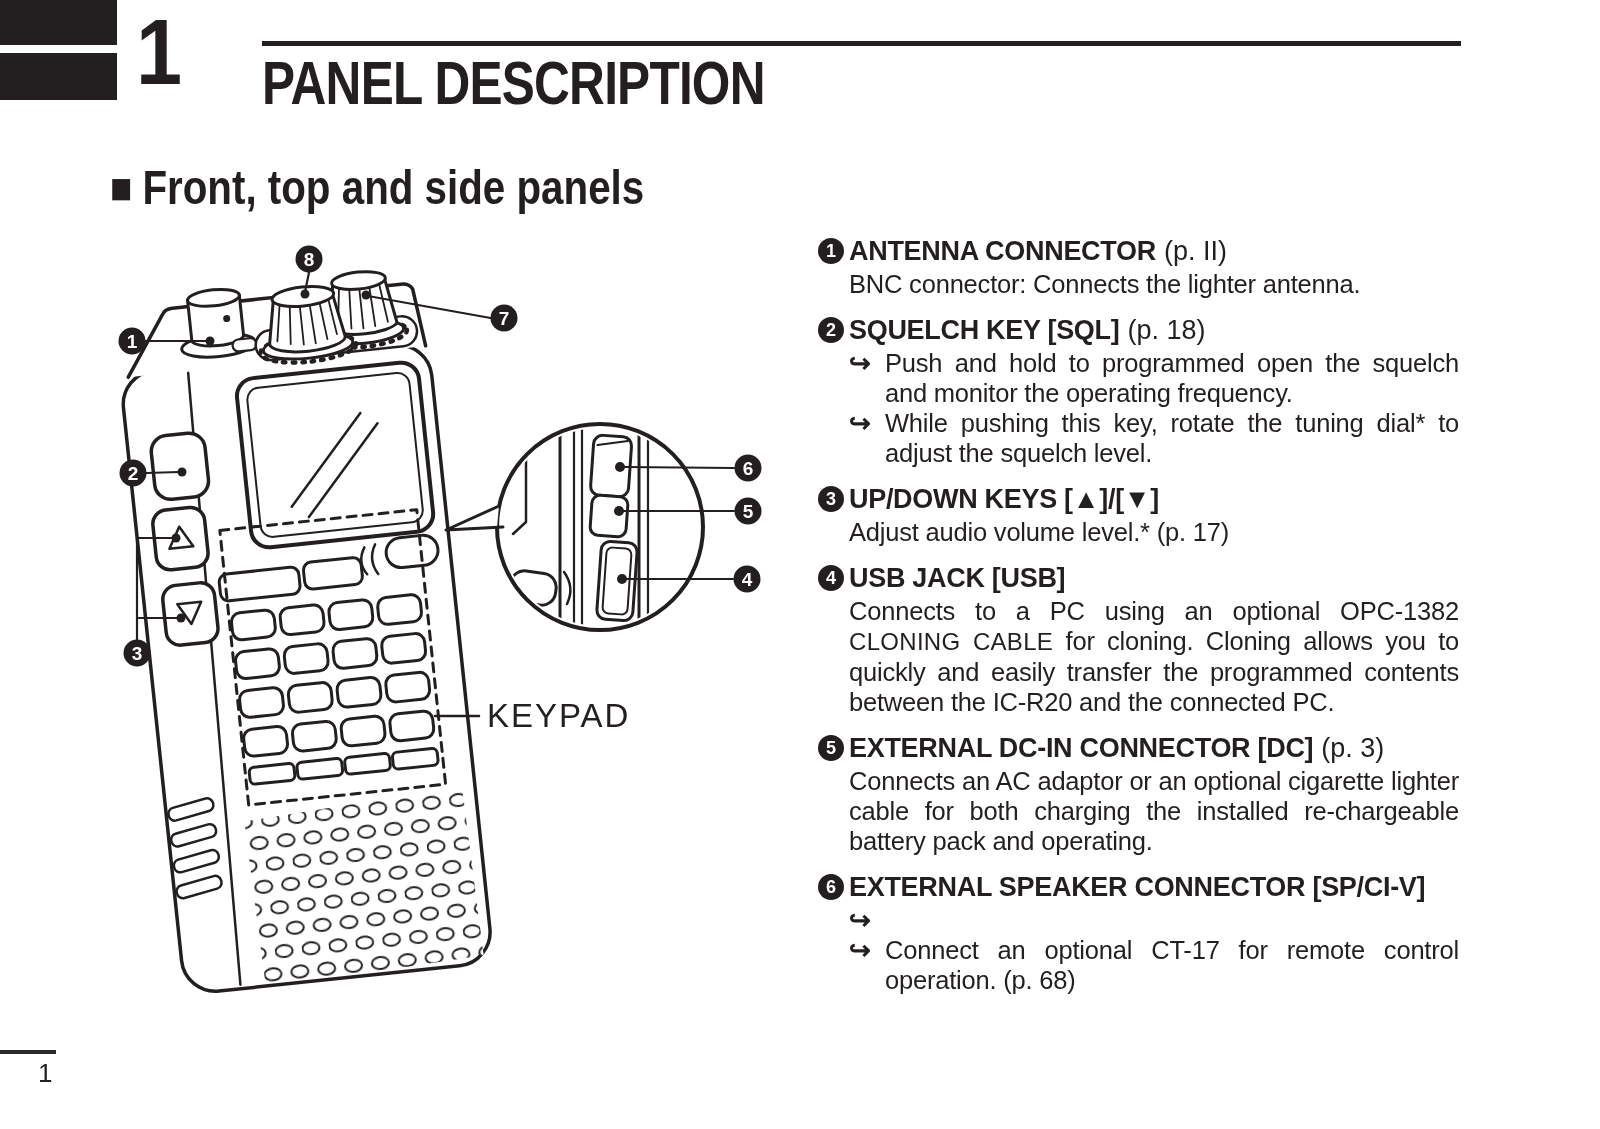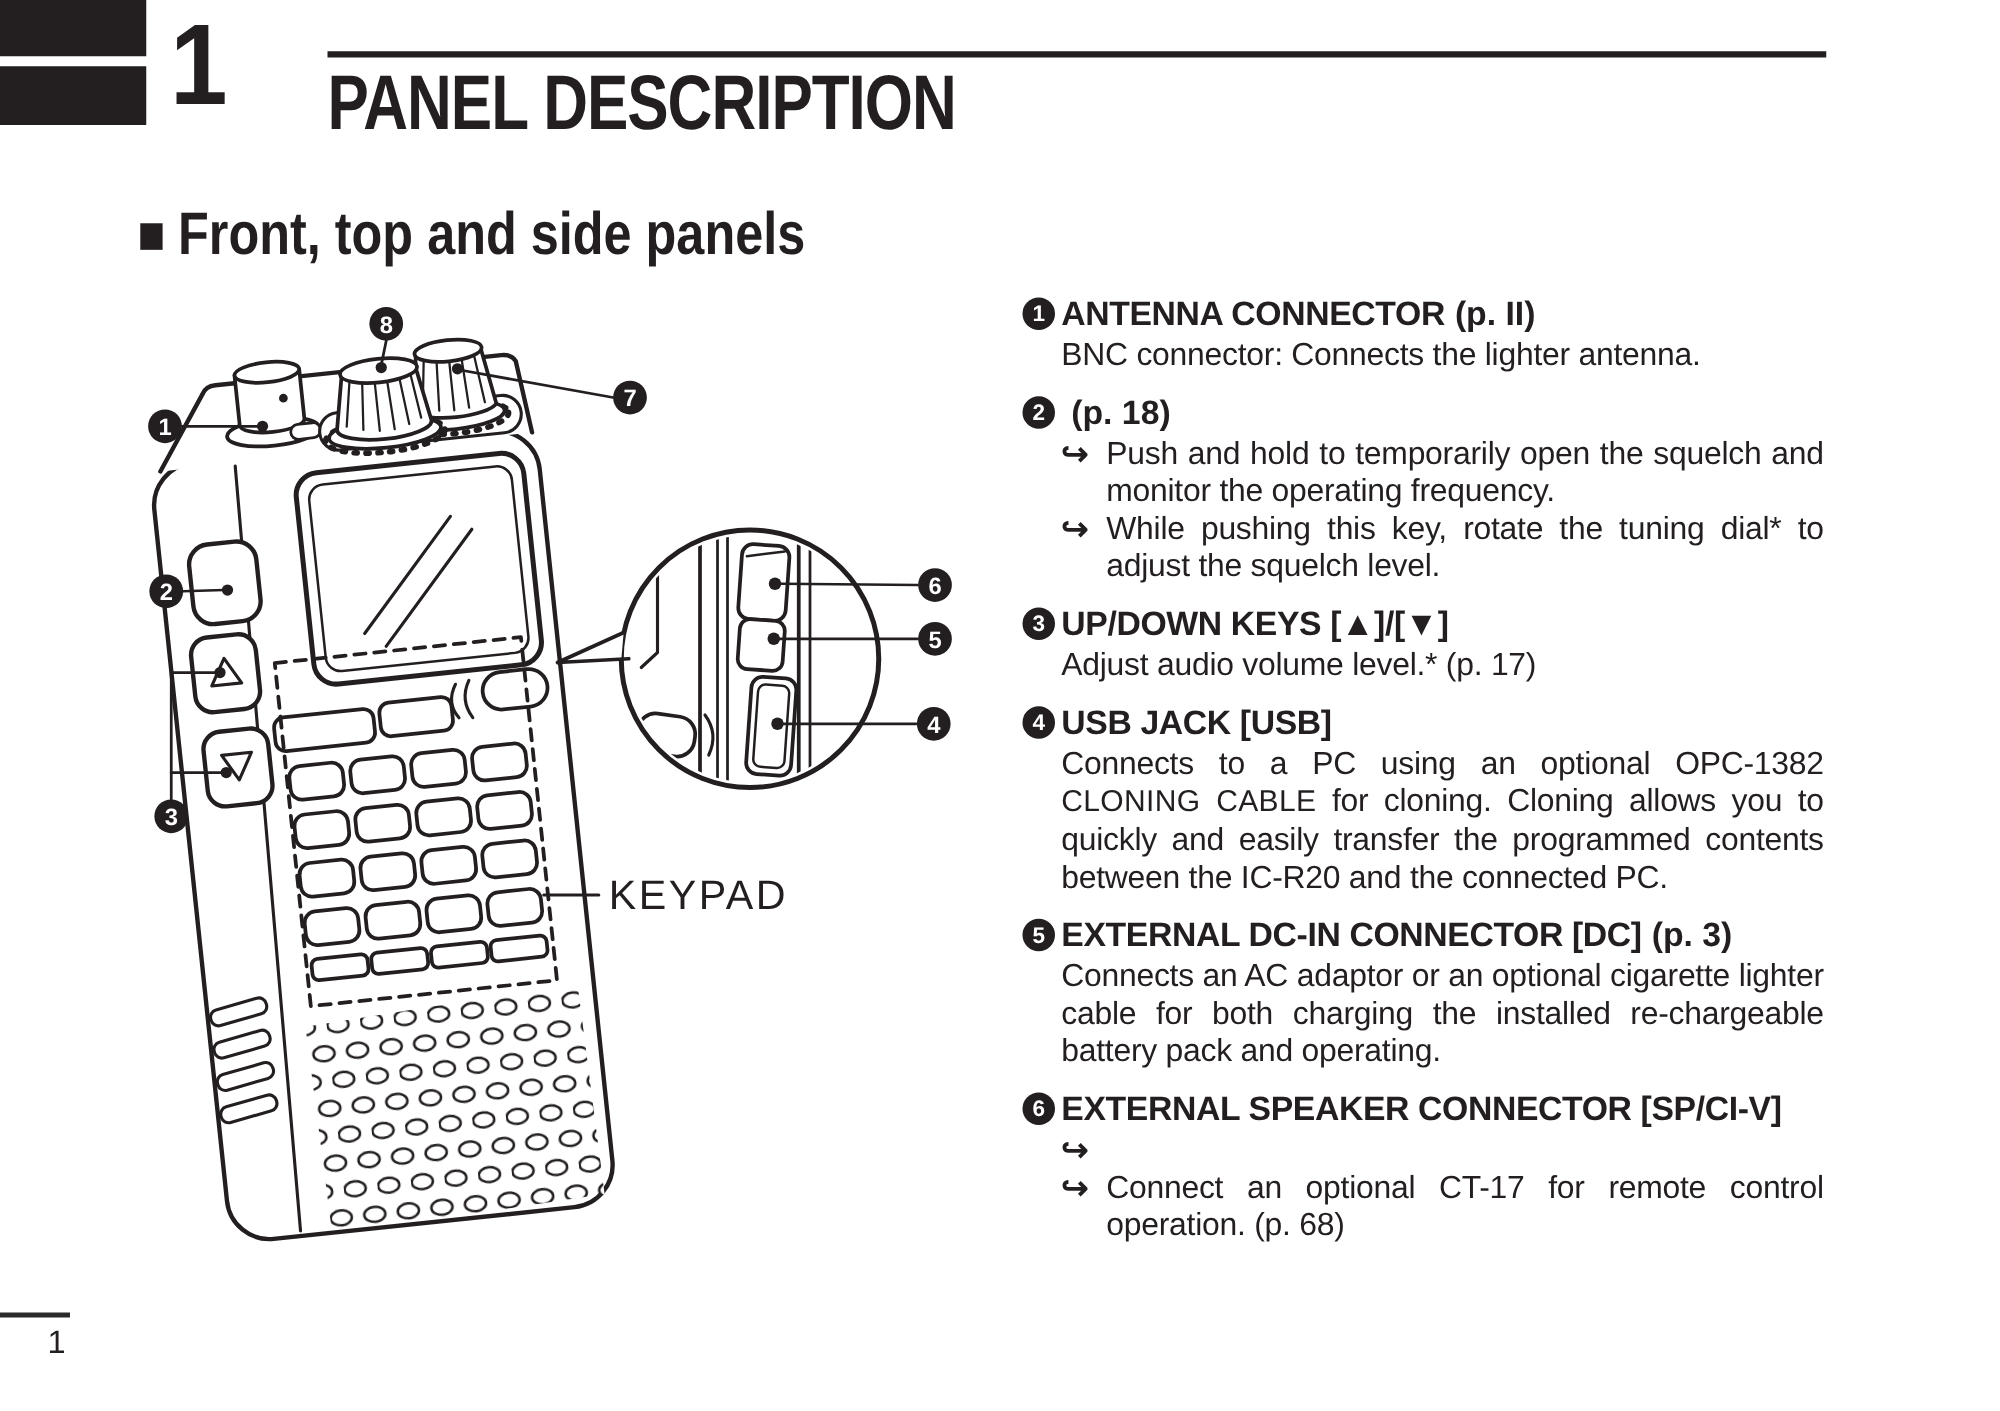--- a/index.html
+++ b/index.html
@@ -33,21 +33,21 @@
   .item{margin-bottom:16px;}
   .item-heading{
     display:flex;align-items:flex-start;font-size:27px;font-weight:bold;
     line-height:30px;margin-bottom:3px;white-space:nowrap;letter-spacing:-0.3px;
   }
   .num-badge{
     flex:none;width:26px;height:26px;border-radius:50%;background:#231f20;color:#fff;
     font-size:18px;font-weight:bold;display:inline-flex;align-items:center;justify-content:center;
     margin-right:5px;margin-top:2px;letter-spacing:0;
   }
-  .pageref{font-weight:bold;margin-left:8px;letter-spacing:0;}
+  .pageref{font-weight:normal;margin-left:8px;letter-spacing:0;}
   .item-body{
     margin-left:31px;font-size:25.5px;line-height:30px;text-align:justify;letter-spacing:-0.2px;
   }
   .bullet{display:flex;}
   .bullet .arrow{flex:none;width:36px;font-weight:bold;font-size:26px;}
   .bullet .bullet-text{flex:1;text-align:justify;}
   .sc{font-size:24px;letter-spacing:.3px;}
   
   .footer-rule{position:absolute;left:0;top:1050px;width:56px;height:4px;background:#2a2a2a;}
   .footer-page{position:absolute;left:38px;top:1058px;font-size:26px;}
@@ -268,26 +268,27 @@
       <span class="num-badge">1</span>
       <span>ANTENNA CONNECTOR</span>
       <span class="pageref">(p. II)</span>
     </div>
     <div class="item-body">BNC connector: Connects the lighter antenna.</div>
   </div>
 
   <div class="item">
     <div class="item-heading">
       <span class="num-badge">2</span>
+      <span>SQUELCH KEY [SQL]</span>
       <span class="pageref">(p. 18)</span>
     </div>
     <div class="item-body">
       <div class="bullet">
         <span class="arrow">↪</span>
-        <span class="bullet-text">Push and hold to temporarily open the squelch and monitor the operating frequency.</span>
+        <span class="bullet-text">Push and hold to programmed open the squelch and monitor the operating frequency.</span>
       </div>
       <div class="bullet">
         <span class="arrow">↪</span>
         <span class="bullet-text">While pushing this key, rotate the tuning dial* to adjust the squelch level.</span>
       </div>
     </div>
   </div>
 
   <div class="item">
     <div class="item-heading">

